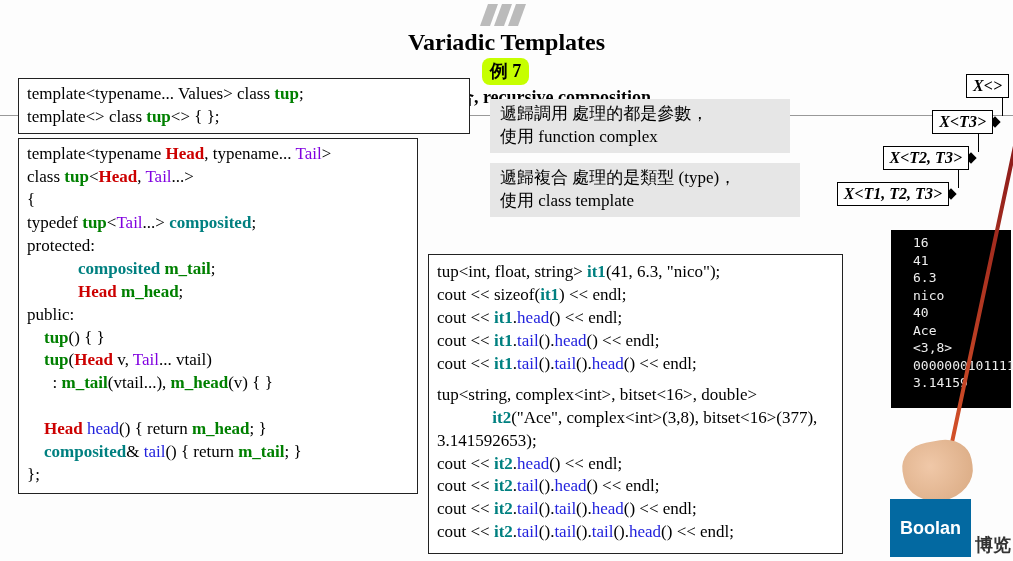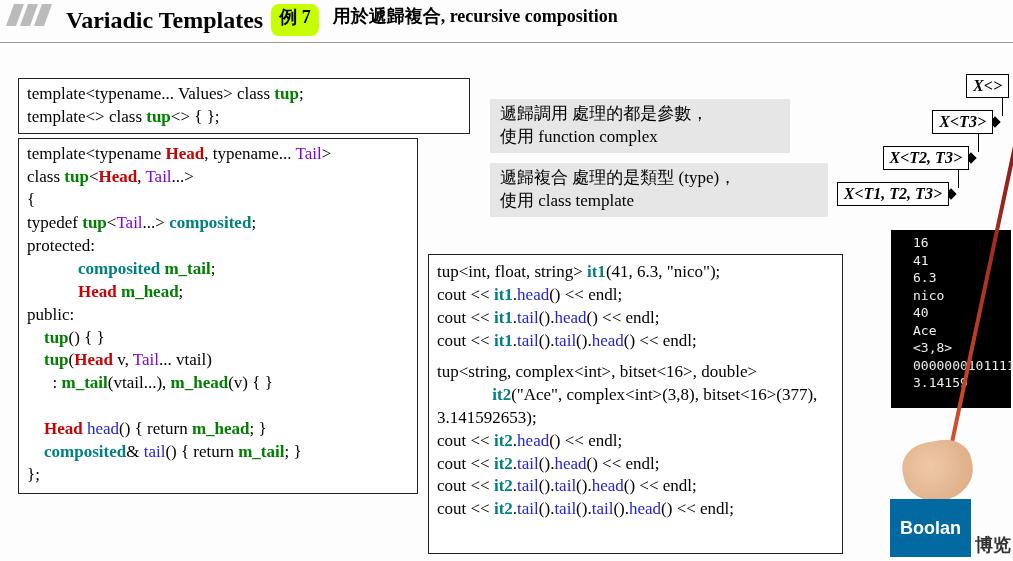--- a/index.html
+++ b/index.html
@@ -6,23 +6,24 @@
   body {
     width: 1013px; height: 561px;
     font-family: "Times New Roman", serif;
     background: #fdfdfd;
     position: relative;
     overflow: hidden;
     font-size: 17px;
     line-height: 1.35;
   }
   .header {
-    display: flex; 
+    display: flex; align-items: center;
     padding: 4px 0 6px 0;
     border-bottom: 1px solid #999;
+    flex-direction: column;
   }
   .bars { display:flex; gap:4px; margin: 0 18px 0 10px; }
   .bars span { display:block; width:10px; height:22px; background:#bbb; transform: skewX(-20deg);}
   .title { font-size: 24px; font-weight: bold; }
   .badge {
     background: #c6ff00; font-weight: bold;
     padding: 1px 8px; margin: 0 10px 0 8px; font-size: 18px; border-radius: 8px;
   }
   .subtitle { font-size: 18px; margin-left: 4px; font-weight: bold; }
   .codebox {
@@ -32,21 +33,21 @@
     position: absolute;
   }
   .box1 { left: 18px; top: 78px; width: 452px; }
   .box2 { left: 18px; top: 138px; width: 400px; padding-bottom:6px; }
   .box3 { left: 428px; top: 254px; width: 415px; height: 300px; border:1.5px solid #222; padding:6px 8px; }
   .note {
     background: #e6e6e6;
     position:absolute; padding: 4px 10px; font-size:17px;margin-top:15px;
   }
   .note1 { left: 490px; top: 84px; width: 300px; }
-  .note2 { left: 490px; top: 148px; width: 338px; }
+  .note2 { left: 490px; top: 148px; width: 310px; }
   .kw-blue { color:#2222dd; }
   .kw-green { color:#008000; font-weight:bold; }
   .kw-purple { color:#8000e0; }
   .kw-teal { color:#008080; font-weight:bold; }
   .kw-red { color:#cc0000; font-weight:bold; }
   .console {
     position:absolute; right:2px; top:230px;
     width:120px; height:178px;
     background:#000; color:#eee;
     font-family: Consolas, monospace; font-size:13px;
@@ -129,20 +130,21 @@
   <div><span style="white-space:pre;">    </span><span class="kw-green">tup</span><span>(</span><span class="kw-red">Head</span><span> v, </span><span class="kw-purple">Tail</span><span>... vtail)</span></div>
   <div><span style="white-space:pre;">      : </span><span class="kw-green">m_tail</span><span>(vtail...), </span><span class="kw-green">m_head</span><span>(v) { }</span></div>
   <div style="white-space:pre;"> </div>
   <div><span style="white-space:pre;">    </span><span class="kw-red">Head</span><span> </span><span class="kw-blue">head</span><span>() { return </span><span class="kw-green">m_head</span><span>; }</span></div>
   <div><span style="white-space:pre;">    </span><span class="kw-teal">composited</span><span>&amp; </span><span class="kw-blue">tail</span><span>() { return </span><span class="kw-green">m_tail</span><span>; }</span></div>
   <div>};</div>
 </div>
 
 <div class="codebox box3">
   <div><span>tup&lt;int, float, string&gt; </span><span class="kw-teal">it1</span><span>(41, 6.3, "nico");</span></div>
+  <div><span>cout &lt;&lt; sizeof(</span><span class="kw-teal">it1</span><span>) &lt;&lt; endl;</span></div>
   <div><span>cout &lt;&lt; </span><span class="kw-teal">it1</span><span>.</span><span class="kw-blue">head</span><span>() &lt;&lt; endl;</span></div>
   <div><span>cout &lt;&lt; </span><span class="kw-teal">it1</span><span>.</span><span class="kw-blue">tail</span><span>().</span><span class="kw-blue">head</span><span>() &lt;&lt; endl;</span></div>
   <div><span>cout &lt;&lt; </span><span class="kw-teal">it1</span><span>.</span><span class="kw-blue">tail</span><span>().</span><span class="kw-blue">tail</span><span>().</span><span class="kw-blue">head</span><span>() &lt;&lt; endl;</span></div>
   <div style="height:8px"></div>
   <div><span>tup&lt;string, complex&lt;int&gt;, bitset&lt;16&gt;, double&gt;</span></div>
   <div><span style="white-space:pre;">             </span><span class="kw-teal">it2</span><span>("Ace", complex&lt;int&gt;(3,8), bitset&lt;16&gt;(377), 3.141592653);</span></div>
   <div><span>cout &lt;&lt; </span><span class="kw-teal">it2</span><span>.</span><span class="kw-blue">head</span><span>() &lt;&lt; endl;</span></div>
   <div><span>cout &lt;&lt; </span><span class="kw-teal">it2</span><span>.</span><span class="kw-blue">tail</span><span>().</span><span class="kw-blue">head</span><span>() &lt;&lt; endl;</span></div>
   <div><span>cout &lt;&lt; </span><span class="kw-teal">it2</span><span>.</span><span class="kw-blue">tail</span><span>().</span><span class="kw-blue">tail</span><span>().</span><span class="kw-blue">head</span><span>() &lt;&lt; endl;</span></div>
   <div><span>cout &lt;&lt; </span><span class="kw-teal">it2</span><span>.</span><span class="kw-blue">tail</span><span>().</span><span class="kw-blue">tail</span><span>().</span><span class="kw-blue">tail</span><span>().</span><span class="kw-blue">head</span><span>() &lt;&lt; endl;</span></div>

